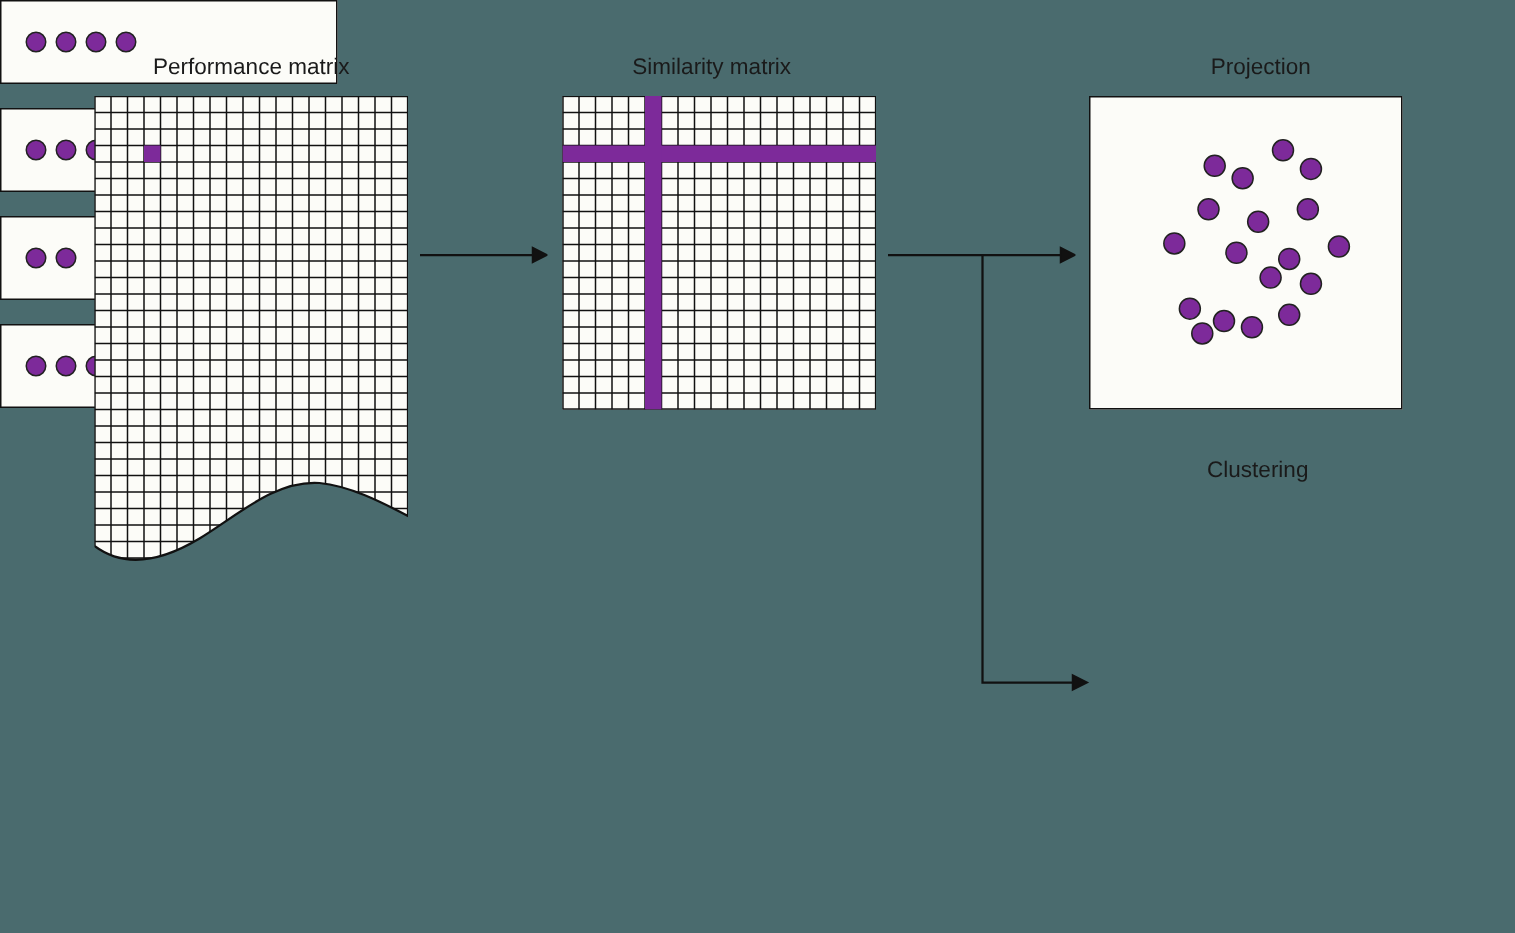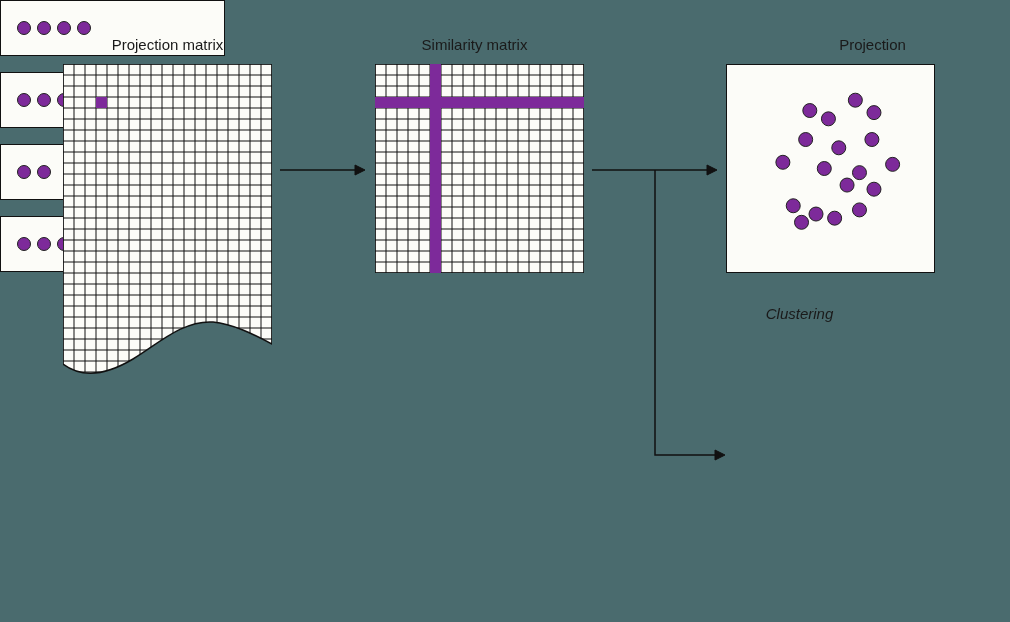--- a/index.html
+++ b/index.html
@@ -68,24 +68,24 @@
   .clust-row .dot { margin-right: 6px; }
   .arrow {
     position: absolute;
     stroke: #111;
     fill: none;
   }
 </style>
 </head>
 <body>
 
-<div class="label" style="left:63px; top:36px; width:209px;">Projection matrix</div>
+<div class="label" style="left:63px; top:36px; width:209px;">Performance matrix</div>
 <div class="label" style="left:370px; top:36px; width:209px;">Similarity matrix</div>
-<div class="label" style="left:768px; top:36px; width:209px;">Projection</div>
-<div class="label" style="left:687px; top:305px; width:225px;font-style:italic;">Clustering</div>
+<div class="label" style="left:736px; top:36px; width:209px;">Projection</div>
+<div class="label" style="left:726px; top:305px; width:225px;">Clustering</div>
 
 <div class="panel perf-matrix">
 <svg width="209" height="330" viewBox="0 0 209 330">
   <defs>
     <clipPath id="tornClip">
       <path d="M0,0 L209,0 L209,280 C190,270 170,260 150,258 C120,256 95,280 70,295 C45,310 20,315 0,300 Z"></path>
     </clipPath>
   </defs>
   <g clip-path="url(#tornClip)">
     <rect x="0" y="0" width="209" height="330" fill="#fcfcf8"></rect>

